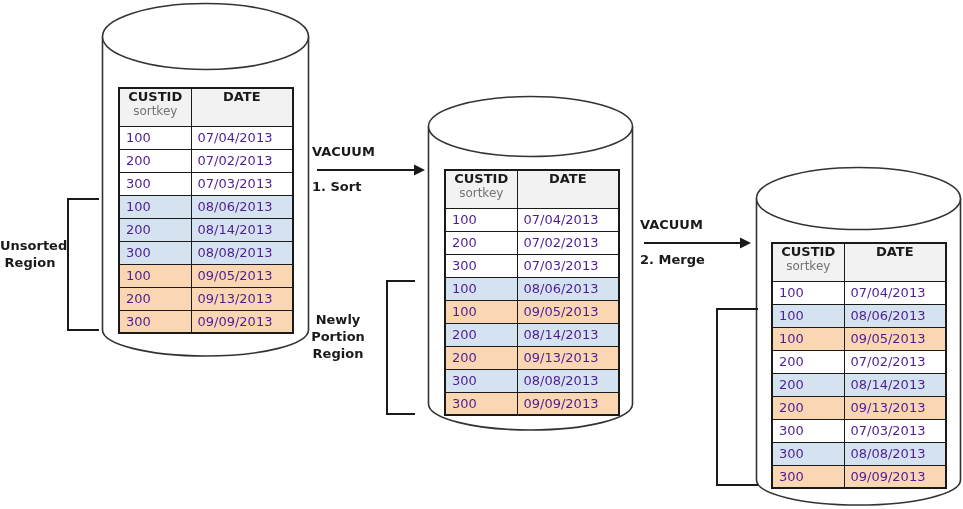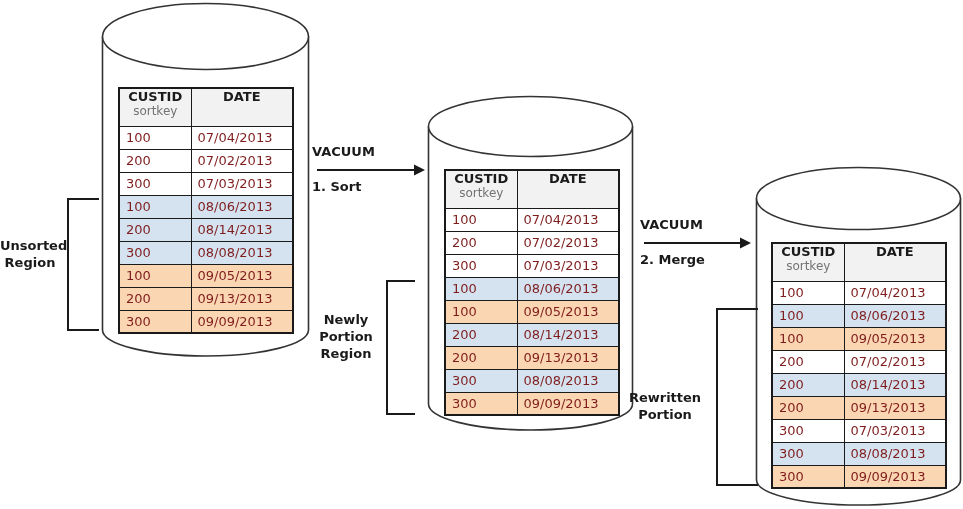--- a/index.html
+++ b/index.html
@@ -10,21 +10,21 @@
   }
   .abs { position:absolute; }
 
   
   table.dtable {
     position:absolute; border-collapse:collapse; background:#ffffff;
     border:2px solid #1a1a1a; table-layout:fixed;
   }
   .dtable th, .dtable td {
     border:1px solid #1a1a1a; padding:0 6px; box-sizing:border-box;
-    font-size:13px; color:#7f1d1d; overflow:hidden; white-space:nowrap;
+    font-size:13px; color:#4c1d95; overflow:hidden; white-space:nowrap;
   }
   .dtable th {
     background:#f2f2f2; text-align:center; vertical-align:top;
     font-weight:bold; color:#1a1a1a; height:38px;
   }
   .dtable td { height:23px; text-align:left; }
   .col-custid { width:72px; }
   .col-date  { width:102px; }
   .th-sub { display:block; font-weight:normal; font-size:12px; color:#737373; }
   tr[data-band="blue"]   td { background:#d5e3f1; }
@@ -176,21 +176,21 @@
         <td>08/08/2013</td>
         </tr>
       <tr data-band="orange">
         <td>300</td>
         <td>09/09/2013</td>
         </tr>
     </tbody>
   </table>
 
   <div class="bracket" style="left:386px; top:280px; width:27px; height:131px;"></div>
-  <div class="region-label" style="left:304px; top:311px; width:84px;">
+  <div class="region-label" style="left:296px; top:311px; width:84px;">
     <span>Newly</span><br>
     <span>Portion</span><br>
     <span>Region</span>
   </div>
 
   <div class="arrow-label" style="left:640px; top:217px; width:112px;">VACUUM</div>
   <svg class="abs" style="left:644px; top:236px;" width="107" height="14" viewBox="0 0 107 14">
     <line x1="0" y1="7" x2="97" y2="7" stroke="#1a1a1a" stroke-width="2"></line>
     <polygon points="96,1.5 107,7 96,12.5" fill="#1a1a1a"></polygon>
   </svg>
@@ -249,18 +249,14 @@
         <td>08/08/2013</td>
         </tr>
       <tr data-band="orange">
         <td>300</td>
         <td>09/09/2013</td>
         </tr>
     </tbody>
   </table>
 
   <div class="bracket" style="left:716px; top:308px; width:40px; height:174px;"></div>
-  <div class="region-label" style="left:621px; top:389px; width:88px;">
-    <span>Rewritten</span><br>
-    <span>Portion</span>
-  </div>
 
 </div>
 
 </body></html>

